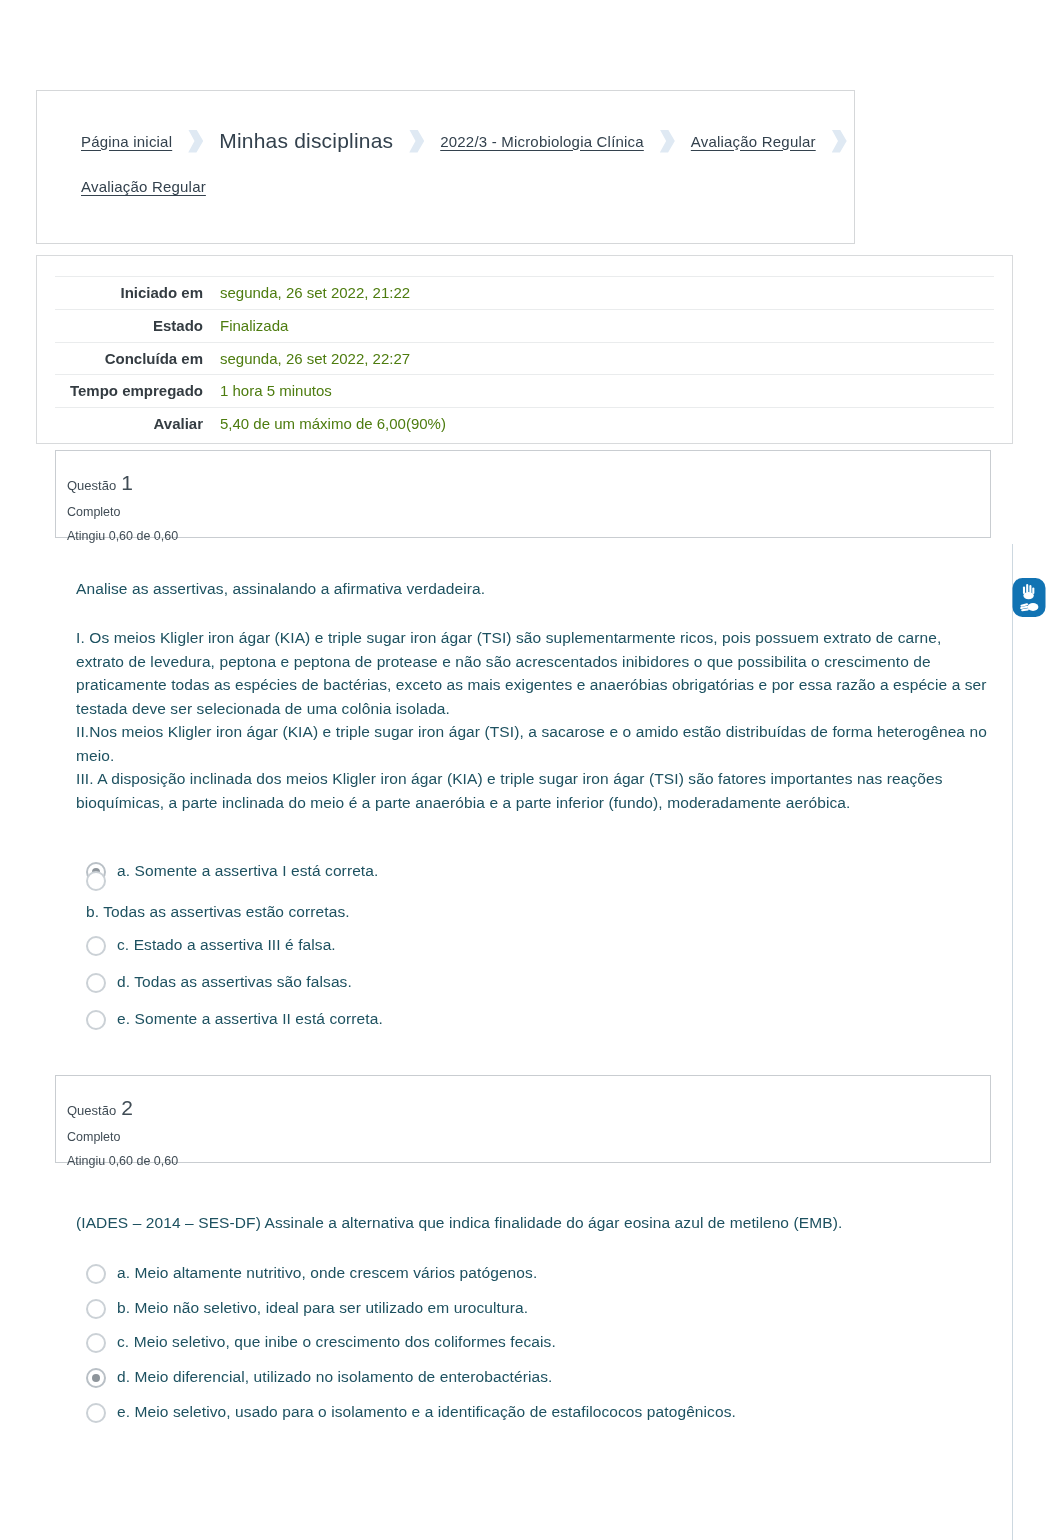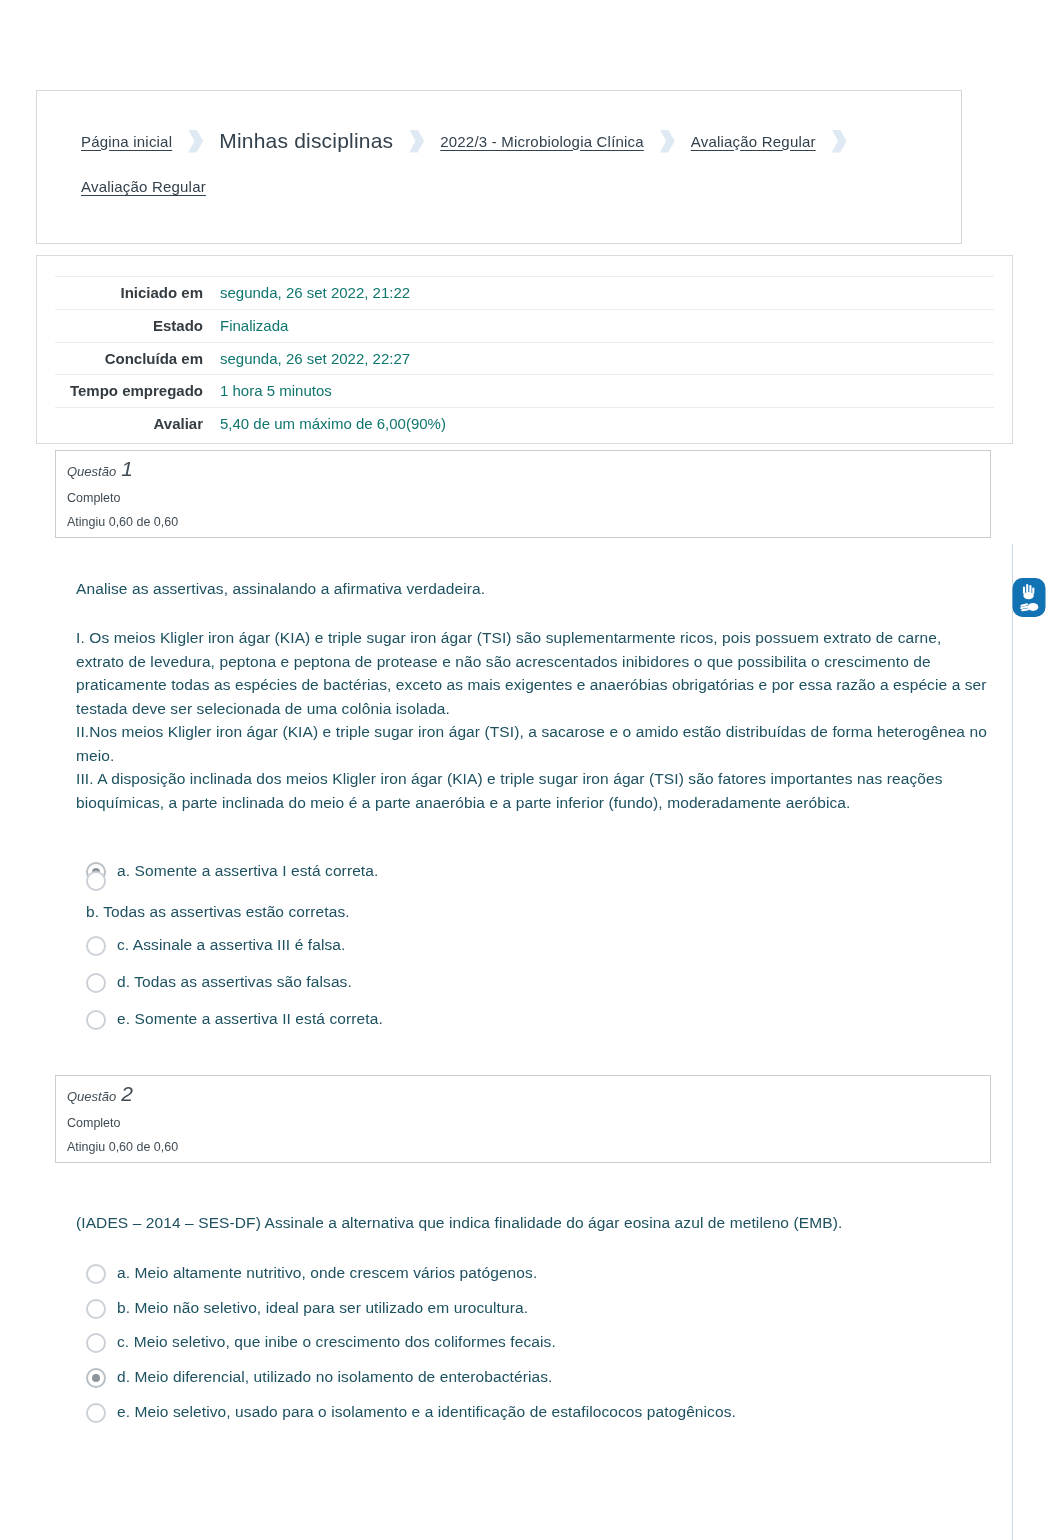--- a/index.html
+++ b/index.html
@@ -1,43 +1,43 @@
 <!DOCTYPE html>
 <html><head>
 <meta charset="utf-8">
 <style>
   html,body{margin:0;padding:0;background:#ffffff;}
   .page{position:relative;width:1049px;height:1540px;background:#fff;overflow:hidden;
         font-family:"Liberation Sans",sans-serif;color:#1d5160;}
 
   
-  .crumb-box{position:absolute;left:36px;top:90px;width:926px;height:154px;
+  .crumb-box{position:absolute;left:36px;top:90px;width:819px;height:154px;
              border:1px solid #d5d7d9;background:#fff;box-sizing:border-box;
              padding:38px 0 0 44px;}
   .crumb-line{display:flex;align-items:center;gap:16px;}
   .crumb-line2{margin-top:25px;}
   .crumb-link{color:#33414d;font-size:15px;letter-spacing:.2px;text-decoration:underline;
               text-underline-offset:3px;cursor:pointer;}
   .crumb-text{color:#33414d;font-size:21px;letter-spacing:.2px;}
   .crumb-sep{display:inline-block;width:15px;height:23px;background:#dfe9f3;
              clip-path:polygon(0 0,55% 0,100% 50%,55% 100%,0 100%,42% 50%);}
 
   
   .summary-box{position:absolute;left:36px;top:255px;width:977px;height:189px;
                border:1px solid #d8dadc;background:#fff;box-sizing:border-box;
                padding:20px 18px 0 18px;}
   .srow{display:flex;border-top:1px solid #eaeced;padding:5px 0;}
   .slabel{width:148px;min-width:148px;text-align:right;padding-right:17px;
           font-weight:bold;color:#343c42;font-size:15px;line-height:1.45;}
-  .svalue{font-size:15px;color:#0f766e;line-height:1.45;}
+  .svalue{font-size:15px;color:#4d7c0f;line-height:1.45;}
 
   
   .qinfo{position:absolute;left:55px;width:936px;height:88px;border:1px solid #c9cdd1;
          background:#fff;box-sizing:border-box;padding:6px 11px;color:#404c55;}
-  .qtitle{font-size:13px;margin-top:0;font-style:italic;}
+  .qtitle{font-size:13px;margin-top:14px;}
   .qnum{font-size:21px;margin-left:5px;}
   .qstatus{font-size:12.5px;margin-top:10px;}
   .qgrade{font-size:12.5px;margin-top:10px;}
   .qinfo-1{top:450px;}
   .qinfo-2{top:1075px;}
 
   
   .qtext{position:absolute;left:76px;width:912px;font-size:15.5px;letter-spacing:.1px;
          color:#1d5160;line-height:23.5px;}
   .q1-intro{top:577px;}
@@ -119,21 +119,21 @@
   <div class="opt q1-opt-0">
     <span class="radio selected"></span>
     <span class="opt-label">a. Somente a assertiva I está correta.</span>
   </div>
   <div class="opt q1-opt-1">
     <span class="radio"></span>
     <span class="opt-label">b. Todas as assertivas estão corretas.</span>
   </div>
   <div class="opt q1-opt-2">
     <span class="radio"></span>
-    <span class="opt-label">c. Assinale a assertiva III é falsa.</span>
+    <span class="opt-label">c. Estado a assertiva III é falsa.</span>
   </div>
   <div class="opt q1-opt-3">
     <span class="radio"></span>
     <span class="opt-label">d. Todas as assertivas são falsas.</span>
   </div>
   <div class="opt q1-opt-4">
     <span class="radio"></span>
     <span class="opt-label">e. Somente a assertiva II está correta.</span>
   </div>
 

